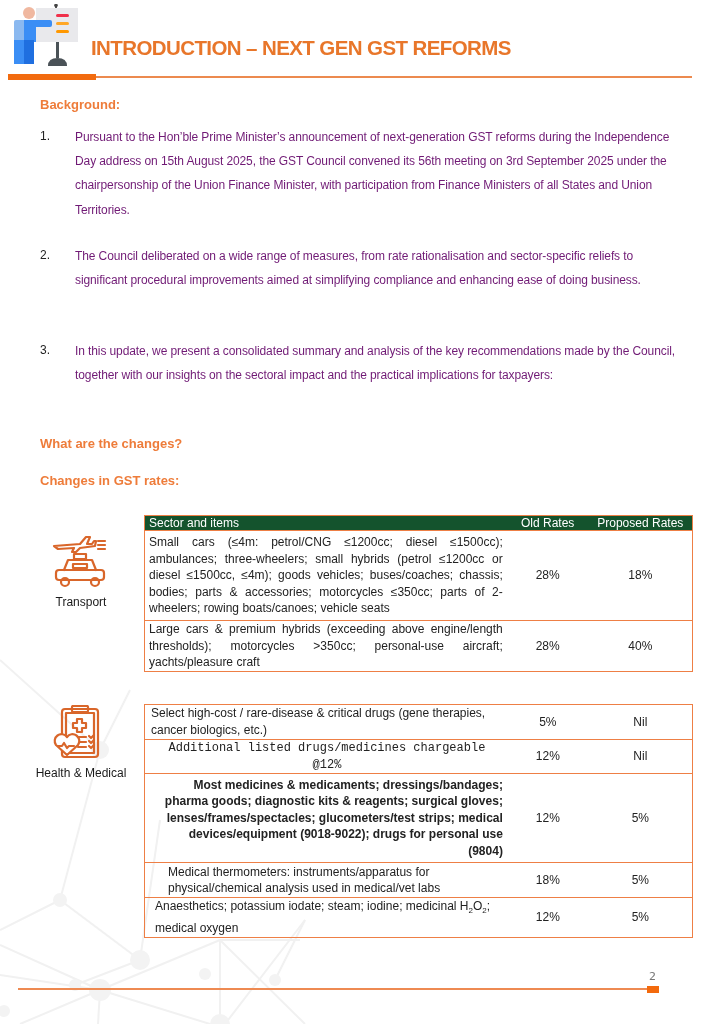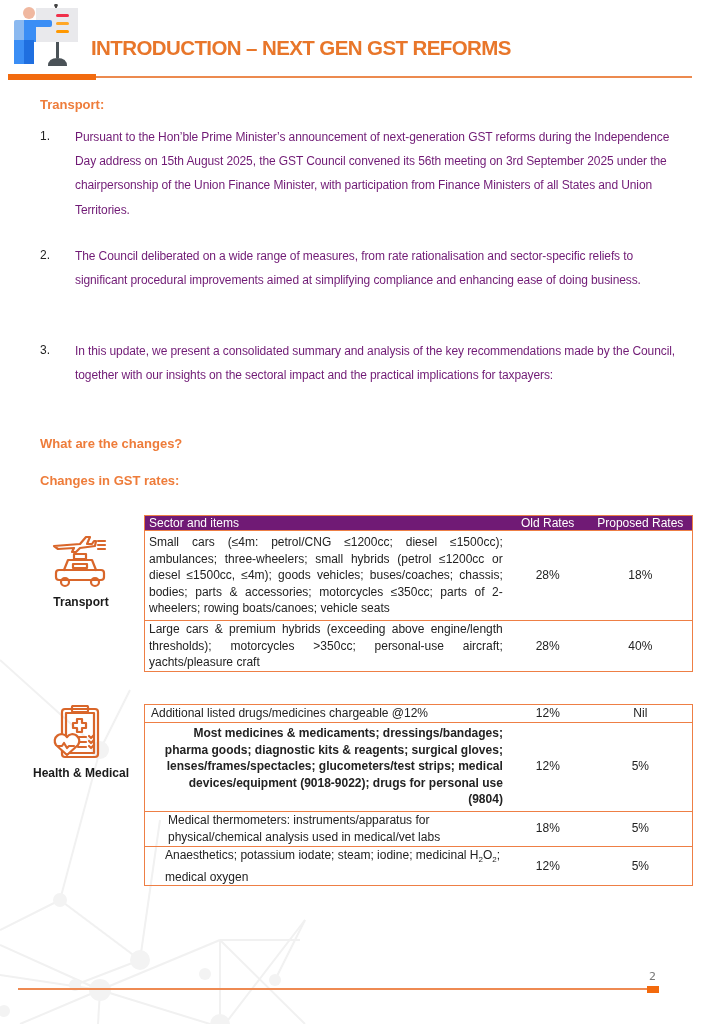--- a/index.html
+++ b/index.html
@@ -12,25 +12,25 @@
   .page-title { position: absolute; left: 91px; top: 36px; font-size: 20.5px; font-weight: bold; color: #e8762a; letter-spacing: -0.6px; z-index: 2; }
   .title-rule { position: absolute; left: 8px; top: 76px; width: 684px; height: 2px; background: #ec8a4f; z-index: 2; }
   .title-rule-thick { position: absolute; left: 8px; top: 74px; width: 88px; height: 6px; background: #f26b0f; z-index: 3; }
 
   .section-heading { position: absolute; left: 40px; font-size: 13px; font-weight: bold; color: #ee7c3a; z-index: 2; }
 
   .para { position: absolute; left: 40px; width: 640px; z-index: 2; }
   .para .num { position: absolute; left: 0; top: 4px; font-size: 12px; color: #222; }
   .para .txt { position: absolute; left: 35px; width: 610px; font-size: 12px; line-height: 24.2px; color: #701a75; letter-spacing: -0.1px; }
 
-  .sector-label { position: absolute; font-size: 12px; font-weight: bold; color: #1a1a1a; z-index: 2; text-align: center; }
+  .sector-label { position: absolute; font-size: 12px; font-weight: normal; color: #1a1a1a; z-index: 2; text-align: center; }
 
   table.rates { position: absolute; border-collapse: collapse; z-index: 2; background: transparent; font-size: 12px; color: #222; }
   table.rates td, table.rates th { border: 1.5px solid #ee7f45; padding: 0 4px; vertical-align: middle; line-height: 16.6px; }
-  table.rates th { background: #701a75; color: #ffffff; font-weight: normal; text-align: left; height: 15px; line-height: 14px; font-size: 12px; }
+  table.rates th { background: #14532d; color: #ffffff; font-weight: normal; text-align: left; height: 15px; line-height: 14px; font-size: 12px; }
   table.rates th.c { text-align: center; }
   table.rates td.items { text-align: justify; }
   table.rates td.rate-l { border-left: none; border-right: none; text-align: center; }
   table.rates td.rate-r { border-left: none; text-align: center; }
   table.rates td.items { border-right: none; }
 
   .footer-rule { position: absolute; left: 18px; top: 988px; width: 630px; height: 2px; background: #ee8a52; z-index: 2; }
   .footer-mark { position: absolute; left: 647px; top: 986px; width: 12px; height: 7px; background: #f36a0d; z-index: 3; }
   .page-number { position: absolute; left: 649px; top: 970px; font-size: 11px; color: #777; z-index: 2; font-family: "DejaVu Sans", sans-serif; }
 </style>
@@ -84,21 +84,21 @@
   <rect x="4" y="16" width="22" height="22" rx="2" fill="#8bb9f0"></rect>
   <rect x="20" y="16" width="22" height="7" rx="2" fill="#3b8ef5"></rect>
   <rect x="14" y="16" width="12" height="22" fill="#3b8ef5"></rect>
   <rect x="4" y="36" width="10" height="24" fill="#3b8ef5"></rect>
   <rect x="14" y="36" width="10" height="24" fill="#1f6fe0"></rect>
 </svg>
 <div class="page-title">INTRODUCTION – NEXT GEN GST REFORMS</div>
 <div class="title-rule"></div>
 <div class="title-rule-thick"></div>
 
-<div class="section-heading" style="top:97px;">Transport:</div>
+<div class="section-heading" style="top:97px;">Background:</div>
 
 <div class="para" style="top:125px;">
   <span class="num">1.</span>
   <div class="txt">Pursuant to the Hon’ble Prime Minister’s announcement of next-generation GST reforms during the Independence Day address on 15th August 2025, the GST Council convened its 56th meeting on 3rd September 2025 under the chairpersonship of the Union Finance Minister, with participation from Finance Ministers of all States and Union Territories.</div>
 </div>
 
 <div class="para" style="top:244px;">
   <span class="num">2.</span>
   <div class="txt">The Council deliberated on a wide range of measures, from rate rationalisation and sector-specific reliefs to significant procedural improvements aimed at simplifying compliance and enhancing ease of doing business.</div>
 </div>
@@ -170,37 +170,42 @@
 </svg>
 <div class="sector-label" style="left:28px; top:766px; width:106px;">Health &amp; Medical</div>
 
 <table class="rates" style="left:144px; top:704px; width:549px;">
   <colgroup>
       <col style="width:363px">
       <col style="width:82px">
       <col style="width:104px">
     </colgroup>
   <tbody>
-  <tr>
-    <td class="items" style="height:17px; text-align:left; padding-left:6px;">Additional listed drugs/medicines chargeable @12%</td>
+      <tr>
+    <td class="items" style="height:35px; text-align:left; padding-left:6px;">Select high-cost / rare-disease &amp; critical drugs (gene therapies, cancer biologics, etc.)</td>
+    <td class="rate-l">5%</td>
+    <td class="rate-r">Nil</td>
+  </tr>
+  <tr>
+    <td class="items" style="height:17px; text-align:center; padding-left:6px;font-family:Liberation Mono, monospace;">Additional listed drugs/medicines chargeable @12%</td>
     <td class="rate-l">12%</td>
     <td class="rate-r">Nil</td>
   </tr>
   <tr>
     <td class="items" style="height:89px; text-align:right; padding-left:6px;font-weight:bold;">Most medicines &amp; medicaments; dressings/bandages; pharma goods; diagnostic kits &amp; reagents; surgical gloves; lenses/frames/spectacles; glucometers/test strips; medical devices/equipment (9018-9022); drugs for personal use (9804)</td>
     <td class="rate-l">12%</td>
     <td class="rate-r">5%</td>
   </tr>
   <tr>
     <td class="items" style="height:35px; text-align:left; padding-left:23px;">Medical thermometers: instruments/apparatus for physical/chemical analysis used in medical/vet labs</td>
     <td class="rate-l">18%</td>
     <td class="rate-r">5%</td>
   </tr>
   <tr>
-    <td class="items" style="height:35px; text-align:left; padding-left:20px;"><span>Anaesthetics; potassium iodate; steam; iodine; medicinal H</span><sub style="font-size:8px;">2</sub><span>O</span><sub style="font-size:8px;">2</sub><span>; medical oxygen</span></td>
+    <td class="items" style="height:35px; text-align:left; padding-left:10px;"><span>Anaesthetics; potassium iodate; steam; iodine; medicinal H</span><sub style="font-size:8px;">2</sub><span>O</span><sub style="font-size:8px;">2</sub><span>; medical oxygen</span></td>
     <td class="rate-l">12%</td>
     <td class="rate-r">5%</td>
   </tr>
 </tbody>
   </table>
 
 <div class="page-number">2</div>
 <div class="footer-rule"></div>
 <div class="footer-mark"></div>
 

